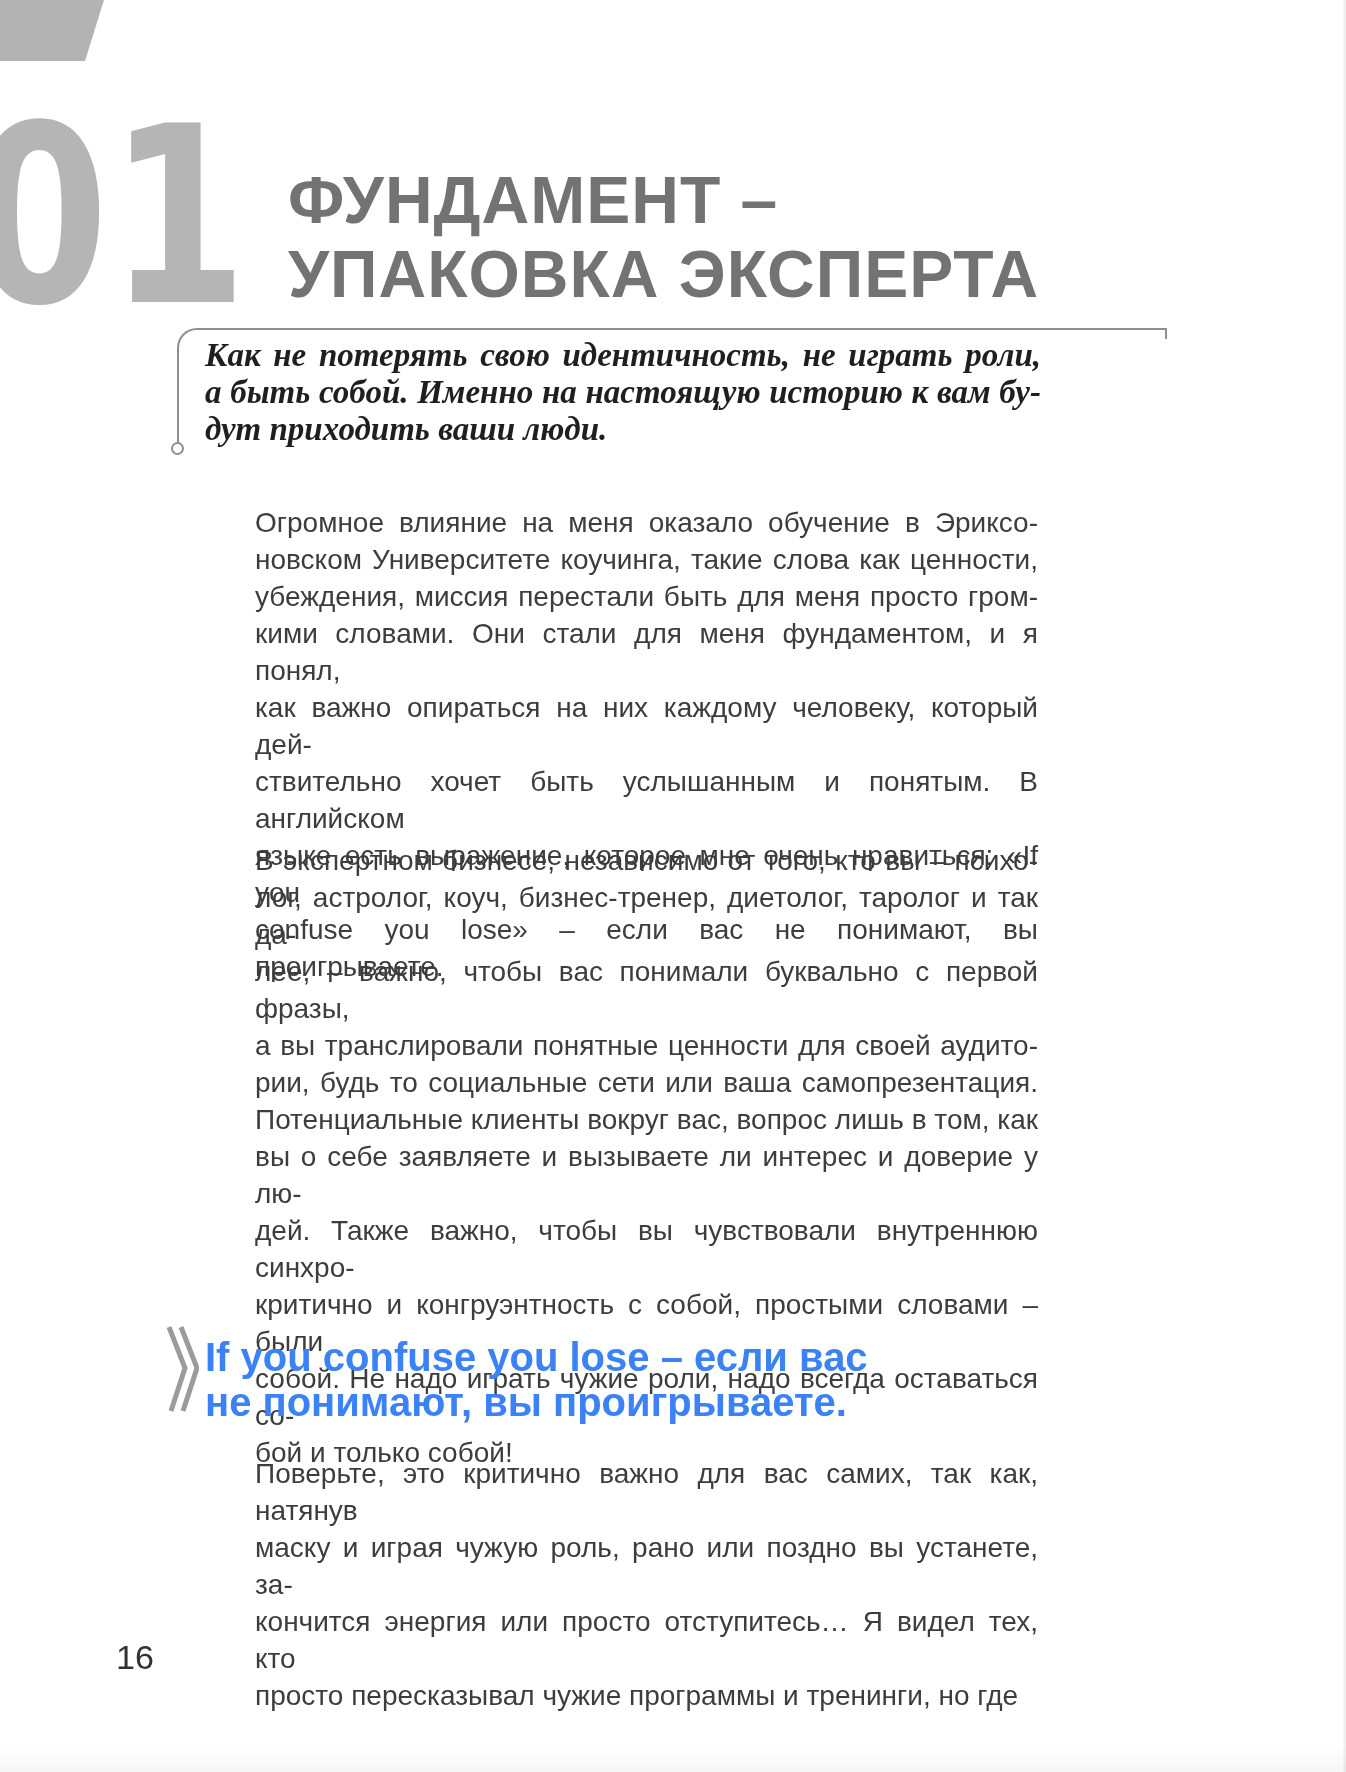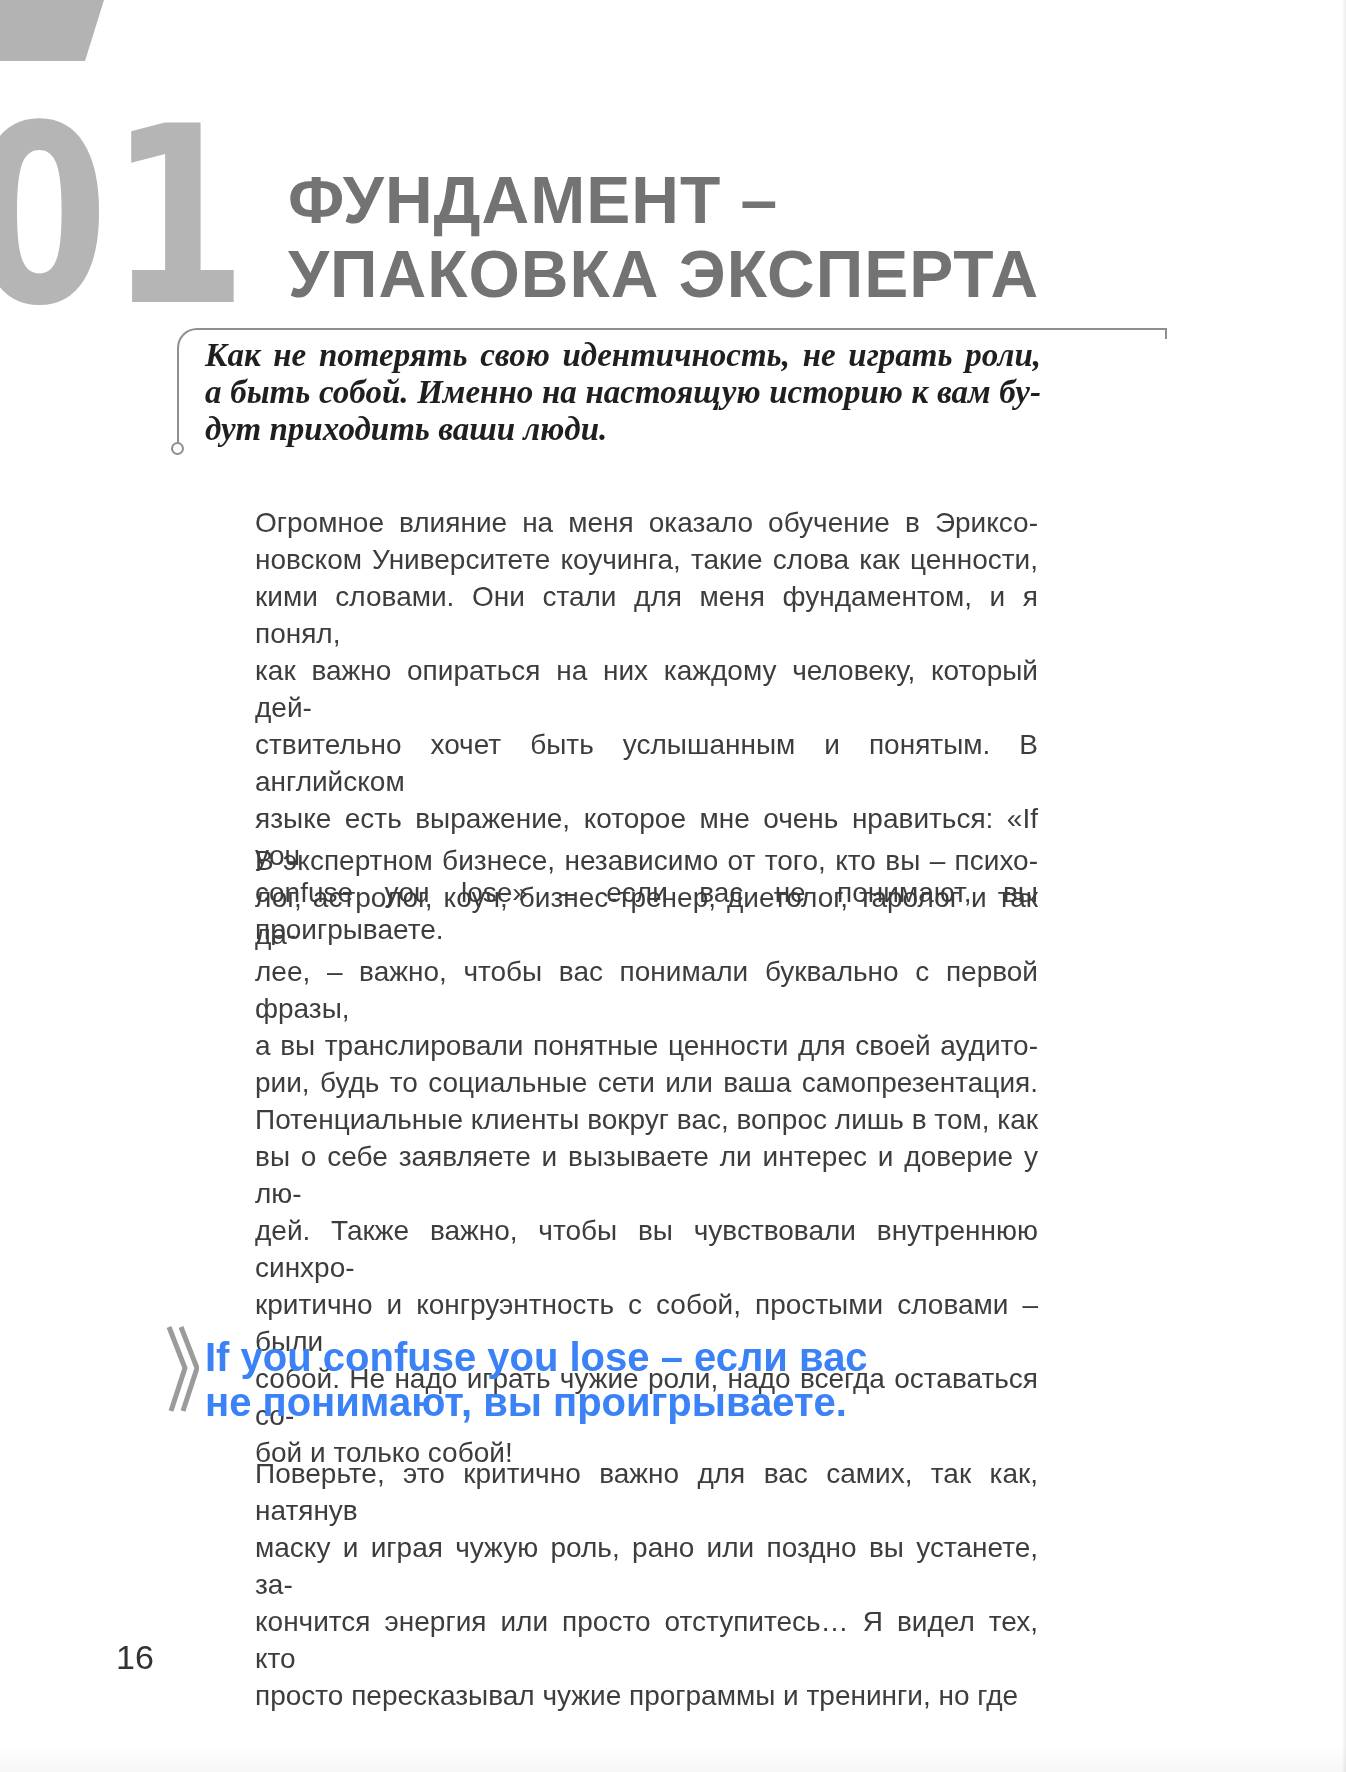--- a/index.html
+++ b/index.html
@@ -92,20 +92,21 @@
 
 <div class="epigraph justify">
     <div class="tline">Как не потерять свою идентичность, не играть роли,</div>
     <div class="tline">а быть собой. Именно на настоящую историю к вам бу-</div>
     <div class="tline">дут приходить ваши люди.</div>
   </div>
 
 <div id="paragraph-1" class="body-par justify">
     <div class="tline">Огромное влияние на меня оказало обучение в Эриксо-</div>
     <div class="tline">новском Университете коучинга, такие слова как ценности,</div>
+    <div class="tline">убеждения, миссия перестали быть для меня просто гром-</div>
     <div class="tline">кими словами. Они стали для меня фундаментом, и я понял,</div>
     <div class="tline">как важно опираться на них каждому человеку, который дей-</div>
     <div class="tline">ствительно хочет быть услышанным и понятым. В английском</div>
     <div class="tline">языке есть выражение, которое мне очень нравиться: «If you</div>
     <div class="tline">confuse you lose» – если вас не понимают, вы проигрываете.</div>
   </div>
 
 <div id="paragraph-2" class="body-par justify">
     <div class="tline">В экспертном бизнесе, независимо от того, кто вы – психо-</div>
     <div class="tline">лог, астролог, коуч, бизнес-тренер, диетолог, таролог и так да-</div>

